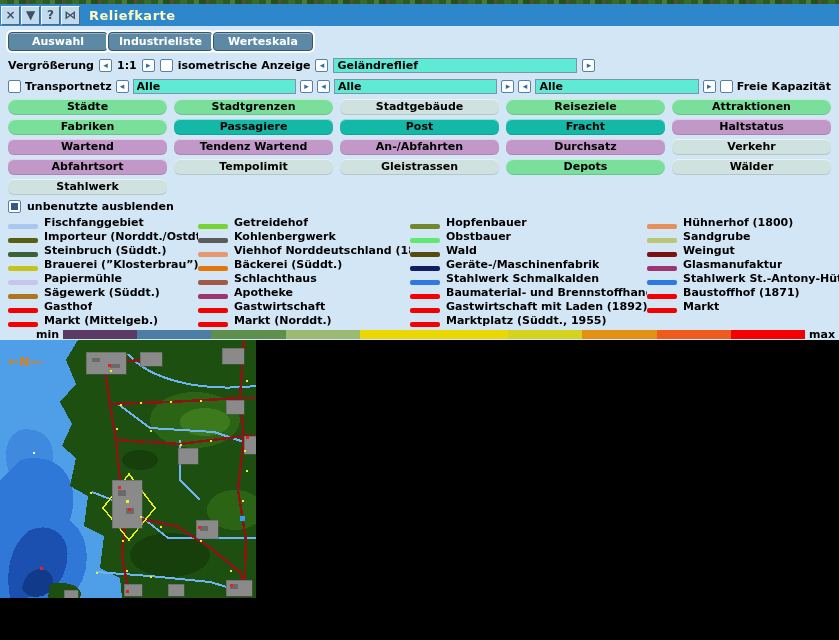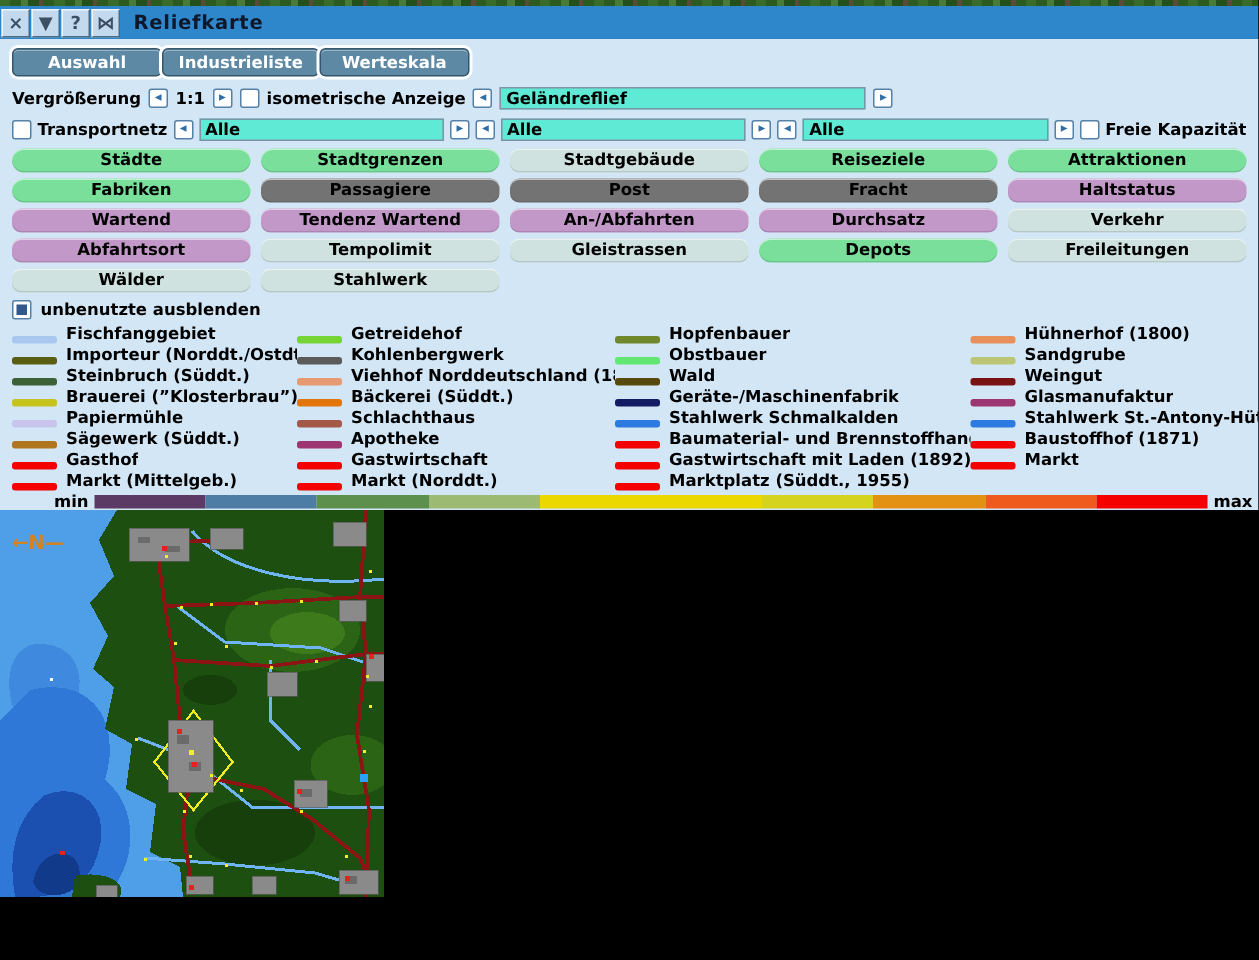--- a/index.html
+++ b/index.html
@@ -13,21 +13,21 @@
   }
   .titlebar{
     position:absolute;left:0;top:4px;width:839px;height:22px;background:#2e87cb;
     display:flex;align-items:center;
   }
   .gadget{
     width:19px;height:19px;margin-left:1px;box-sizing:border-box;
     background:#c2d9ee;border:1px solid;border-color:#eef6fd #4a6a85 #4a6a85 #eef6fd;
     color:#3c4f63;font-weight:bold;font-size:12px;line-height:16px;text-align:center;
   }
-  .window-title{color:#0f172a;font-weight:bold;font-size:13px;margin-left:9px;letter-spacing:.5px;}
+  .window-title{color:#fef9c3;font-weight:bold;font-size:13px;margin-left:9px;letter-spacing:.5px;}
   .content{
     position:absolute;left:0;top:26px;width:839px;height:314px;background:#d2e6f6;box-sizing:border-box;
     color:#000;
   }
   .row{display:flex;align-items:center;}
   
   .toolbar{margin:6px 0 0 8px;height:19px;}
   .tool-btn{
     min-width:100px;height:19px;box-sizing:border-box;padding:0 10px;
     background:#5e89a5;border:1px solid #35576d;border-radius:4px;
@@ -55,21 +55,21 @@
   .grid{
     margin-top:5px;padding:0 8px;display:grid;grid-template-columns:repeat(5,1fr);
     column-gap:7px;row-gap:4px;
   }
   .gbtn{
     height:16px;border-radius:6px;font-weight:bold;font-size:11px;line-height:16px;text-align:center;
     box-shadow:inset 0 1px 0 rgba(255,255,255,.55), inset 0 -1px 0 rgba(0,0,0,.12);
     overflow:hidden;white-space:nowrap;
   }
   .gbtn[data-state="green"]{background:#79df9b;border-radius:8px;}
-  .gbtn[data-state="yellow"]{background:#737373;}
+  .gbtn[data-state="yellow"]{background:#14b8a6;}
   .gbtn[data-state="mauve"]{background:#c298c8;}
   .gbtn[data-state="pale"]{background:#cfe2df;}
   .hide-row{margin:4px 0 0 8px;gap:6px;height:14px;}
   
   .legend{display:flex;margin:2px 0 0 8px;}
   .legend-col{display:flex;flex-direction:column;}
   .legend-col:nth-child(1){width:190px;}
   .legend-col:nth-child(2){width:212px;}
   .legend-col:nth-child(3){width:237px;}
   .legend-col:nth-child(4){flex:1;}
@@ -145,21 +145,20 @@
     <div class="gbtn" data-state="mauve">Haltstatus</div>
     <div class="gbtn" data-state="mauve">Wartend</div>
     <div class="gbtn" data-state="mauve">Tendenz Wartend</div>
     <div class="gbtn" data-state="mauve">An-/Abfahrten</div>
     <div class="gbtn" data-state="mauve">Durchsatz</div>
     <div class="gbtn" data-state="pale">Verkehr</div>
     <div class="gbtn" data-state="mauve">Abfahrtsort</div>
     <div class="gbtn" data-state="pale">Tempolimit</div>
     <div class="gbtn" data-state="pale">Gleistrassen</div>
     <div class="gbtn" data-state="green">Depots</div>
-    <div class="gbtn" data-state="pale">Freileitungen</div>
     <div class="gbtn" data-state="pale">Wälder</div>
     <div class="gbtn" data-state="pale">Stahlwerk</div>
   </div>
 
   <div class="row hide-row">
     <span class="checkbox checked"></span>
     <span class="lbl">unbenutzte ausblenden</span>
   </div>
 
   <div class="legend">

